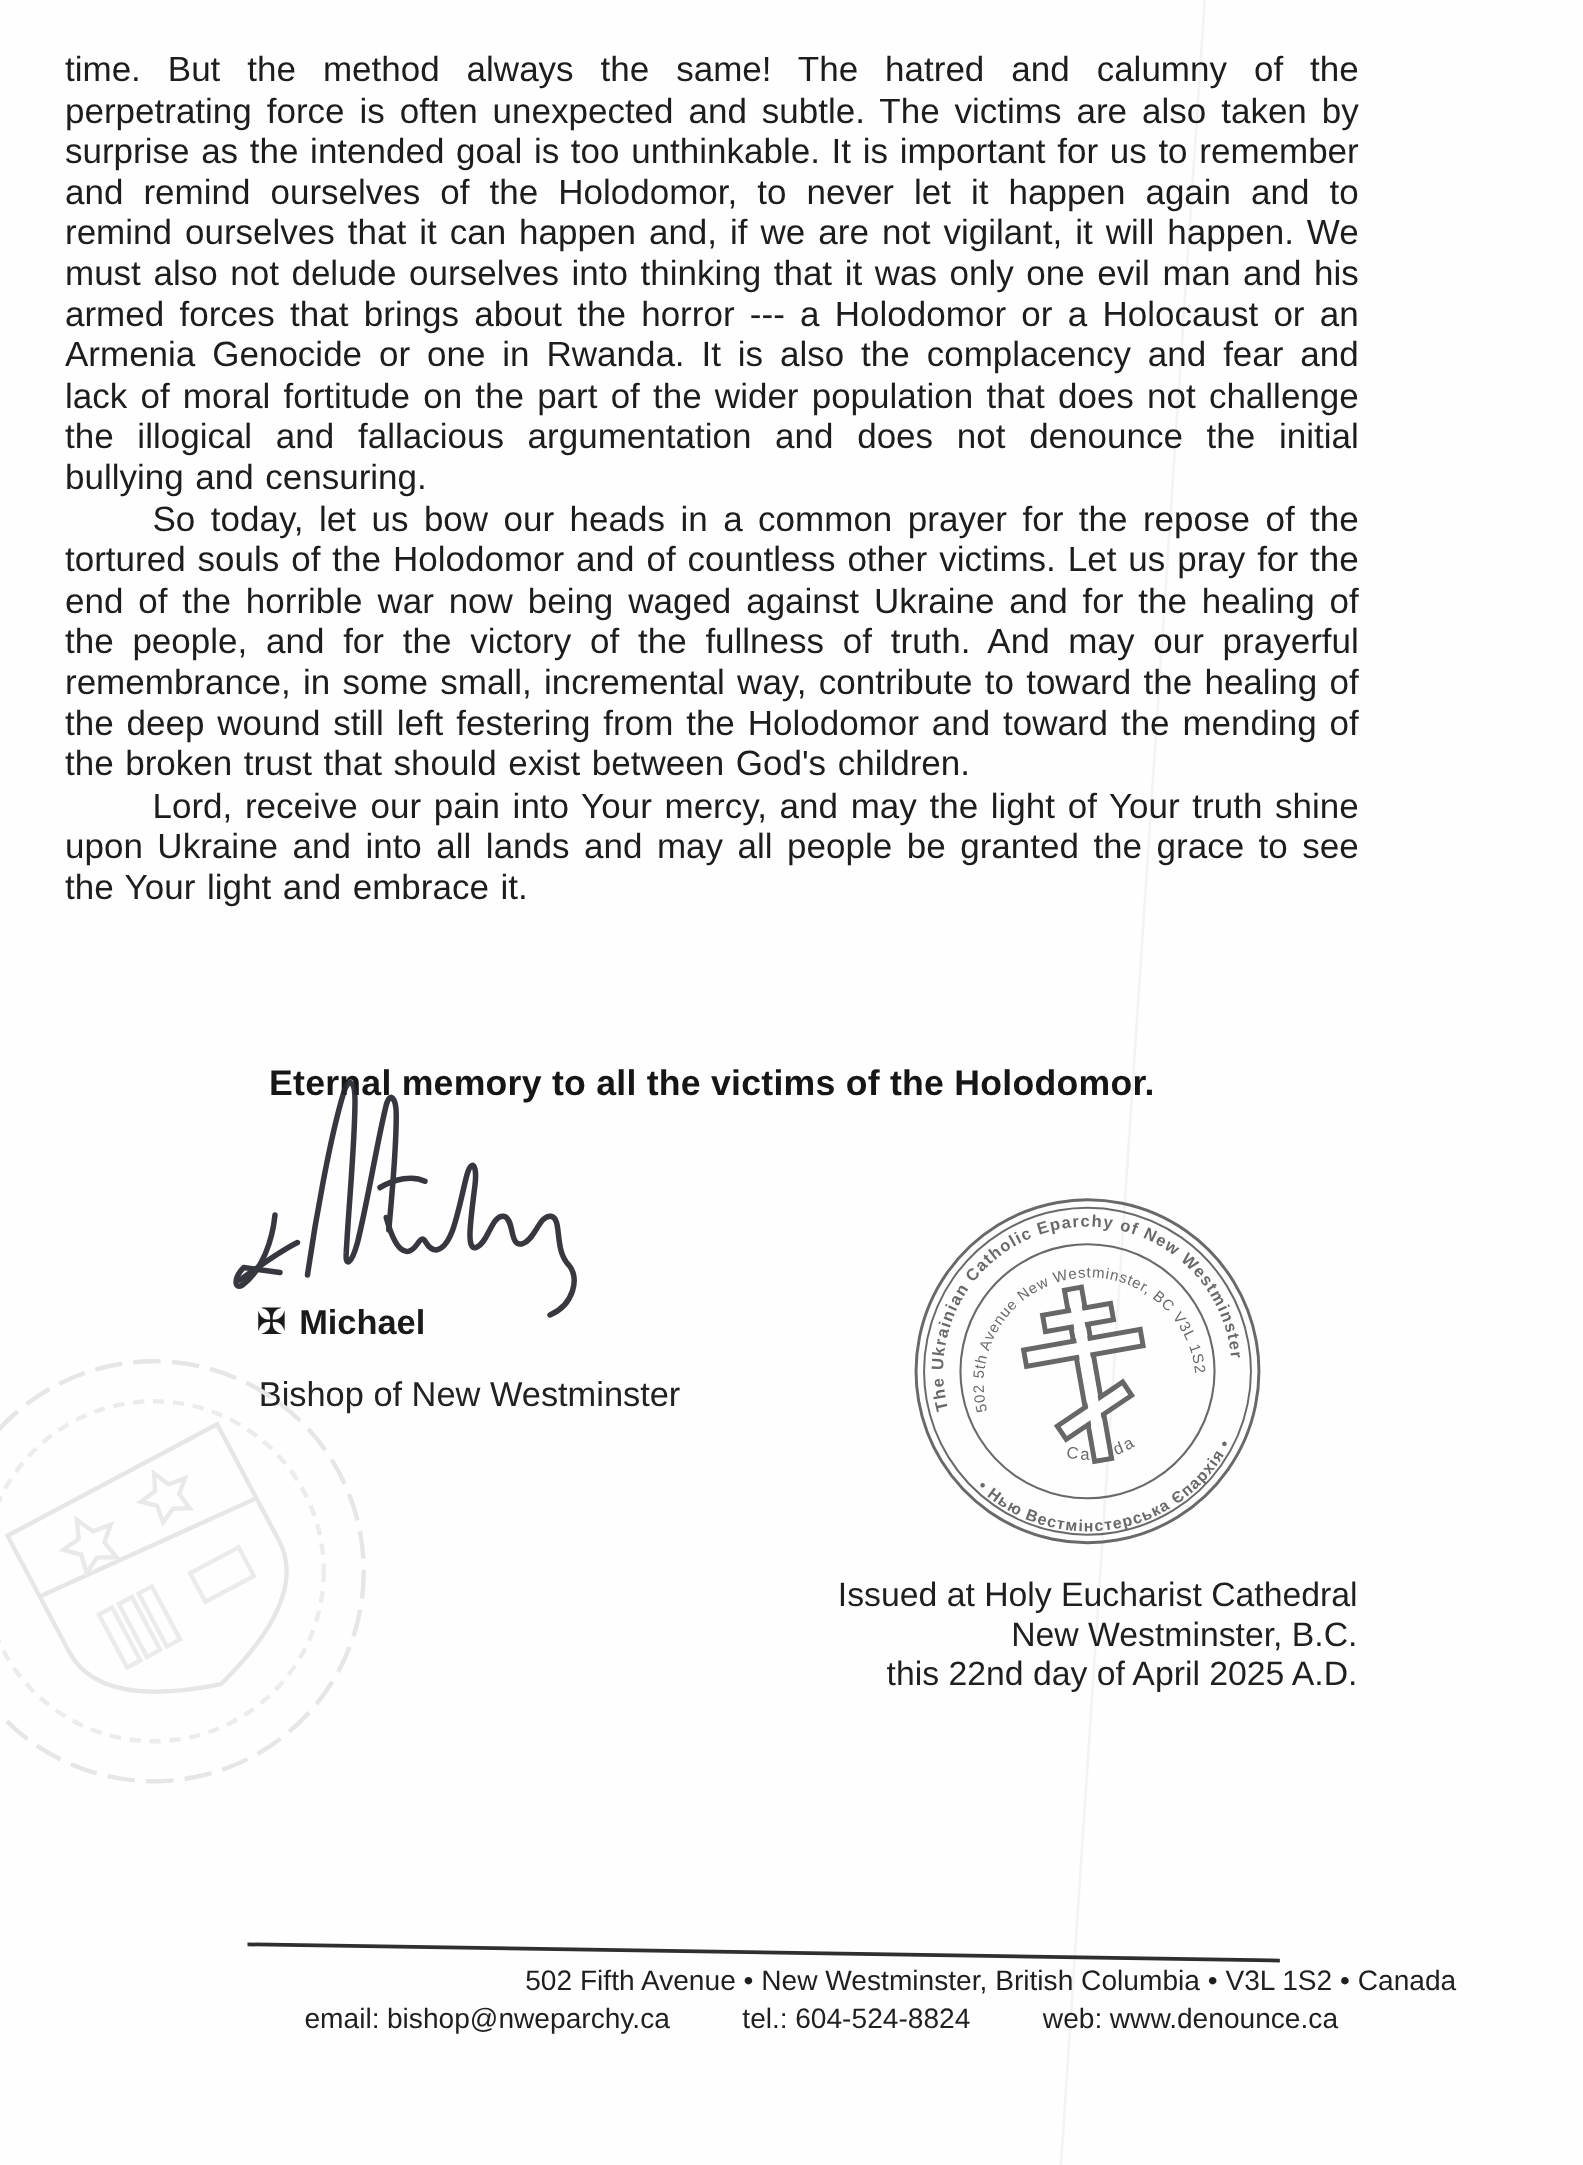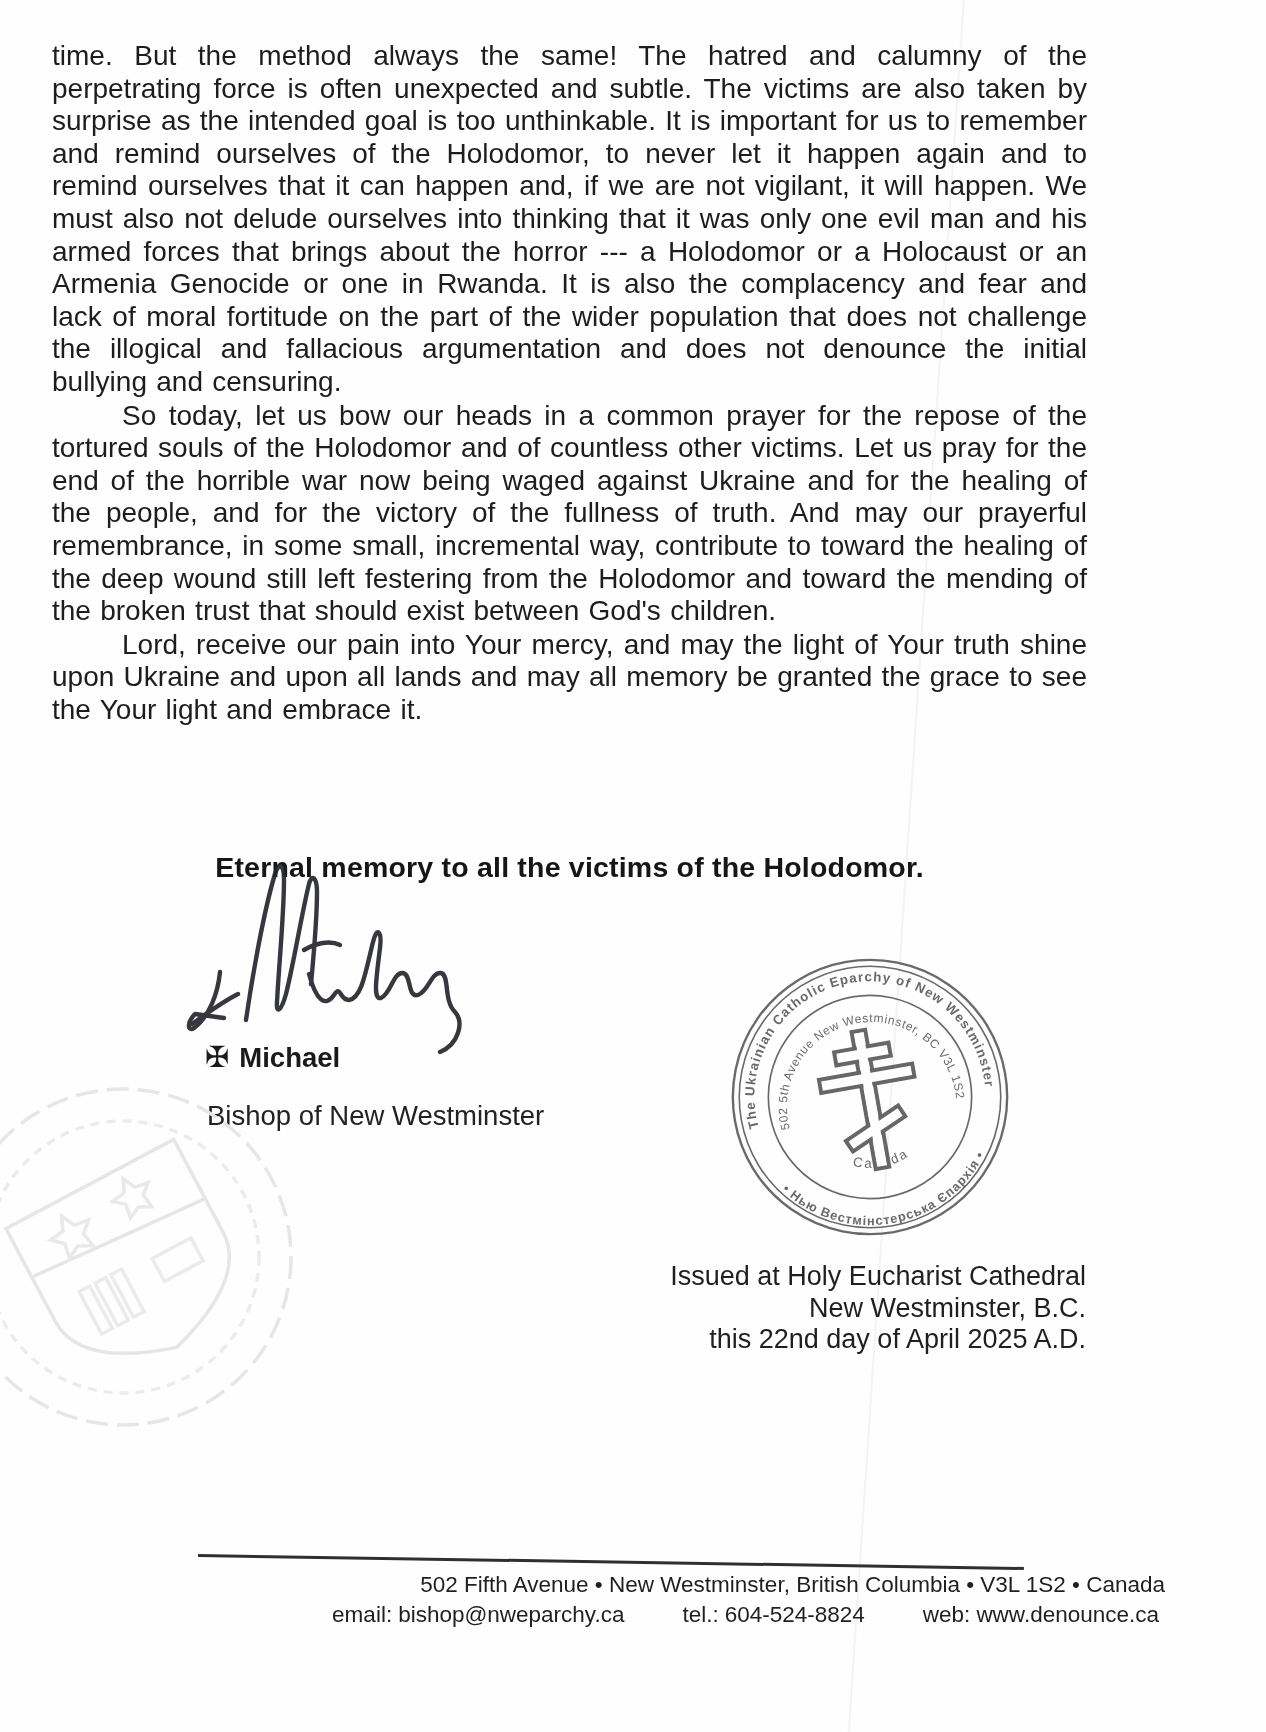--- a/index.html
+++ b/index.html
@@ -52,36 +52,36 @@
   .footer-rule {
     position:absolute; left:198px; top:1554px; width:826px; height:3px;
     background:#2f2f2f; transform:rotate(0.9deg); transform-origin:left center;
   }
   .footer-line1 {
     position:absolute; left:155px; top:1572px; width:1010px;
     text-align:right; font-size:22.5px; color:#1f1f1f;
   }
   .footer-line2 {
     position:absolute; left:155px; top:1602px; width:1010px;
-    display:flex; justify-content:flex-end; gap:52px;
+    display:flex; justify-content:center; gap:52px;
     font-size:22.5px; color:#1f1f1f;
   }
   .footer-line2 .item span { margin-right:6px; }
 </style>
 </head>
 <body>
 
 <div class="page">
 
   <div class="scan-line"></div>
 
   <div class="body-text">
     <p class="para">time. But the method always the same! The hatred and calumny of the perpetrating force is often unexpected and subtle. The victims are also taken by surprise as the intended goal is too unthinkable. It is important for us to remember and remind ourselves of the Holodomor, to never let it happen again and to remind ourselves that it can happen and, if we are not vigilant, it will happen. We must also not delude ourselves into thinking that it was only one evil man and his armed forces that brings about the horror --- a Holodomor or a Holocaust or an Armenia Genocide or one in Rwanda. It is also the complacency and fear and lack of moral fortitude on the part of the wider population that does not challenge the illogical and fallacious argumentation and does not denounce the initial bullying and censuring.</p>
     <p class="para indent">So today, let us bow our heads in a common prayer for the repose of the tortured souls of the Holodomor and of countless other victims. Let us pray for the end of the horrible war now being waged against Ukraine and for the healing of the people, and for the victory of the fullness of truth. And may our prayerful remembrance, in some small, incremental way, contribute to toward the healing of the deep wound still left festering from the Holodomor and toward the mending of the broken trust that should exist between God's children.</p>
-    <p class="para indent">Lord, receive our pain into Your mercy, and may the light of Your truth shine upon Ukraine and upon all lands and may all memory be granted the grace to see the Your light and embrace it.</p>
+    <p class="para indent">Lord, receive our pain into Your mercy, and may the light of Your truth shine upon Ukraine and into all lands and may all people be granted the grace to see the Your light and embrace it.</p>
   </div>
 
   <div class="heading">Eternal memory to all the victims of the Holodomor.</div>
 
   <svg class="signature-svg" width="300" height="222" viewBox="0 0 300 222">
     <g fill="none" stroke="#27272f" stroke-width="4.4" stroke-linecap="round" stroke-linejoin="round" opacity="0.92">
       <path d="M 14 172 C 28 162, 44 150, 60 142"></path>
       <path d="M 42 120 C 40 140, 32 164, 16 176 C 9 180, 9 170, 17 162 L 46 166"></path>
       <path d="M 68 168 C 74 126, 86 58, 97 22 C 101 9, 106 13, 106 28 C 106 62, 101 112, 99 150 C 98 162, 103 160, 108 142 C 116 110, 124 60, 131 32 C 134 21, 139 26, 139 40 C 139 70, 135 110, 133 132"></path>
       <path d="M 131 122 C 138 148, 147 156, 156 143 C 163 132, 161 148, 171 148 C 184 146, 188 118, 195 90 C 199 74, 204 79, 202 96 C 198 128, 195 148, 203 146 C 213 142, 215 120, 225 121 C 234 123, 229 146, 240 143 C 251 139, 253 120, 263 121 C 272 123, 265 148, 277 160 C 286 170, 281 192, 262 200"></path>

